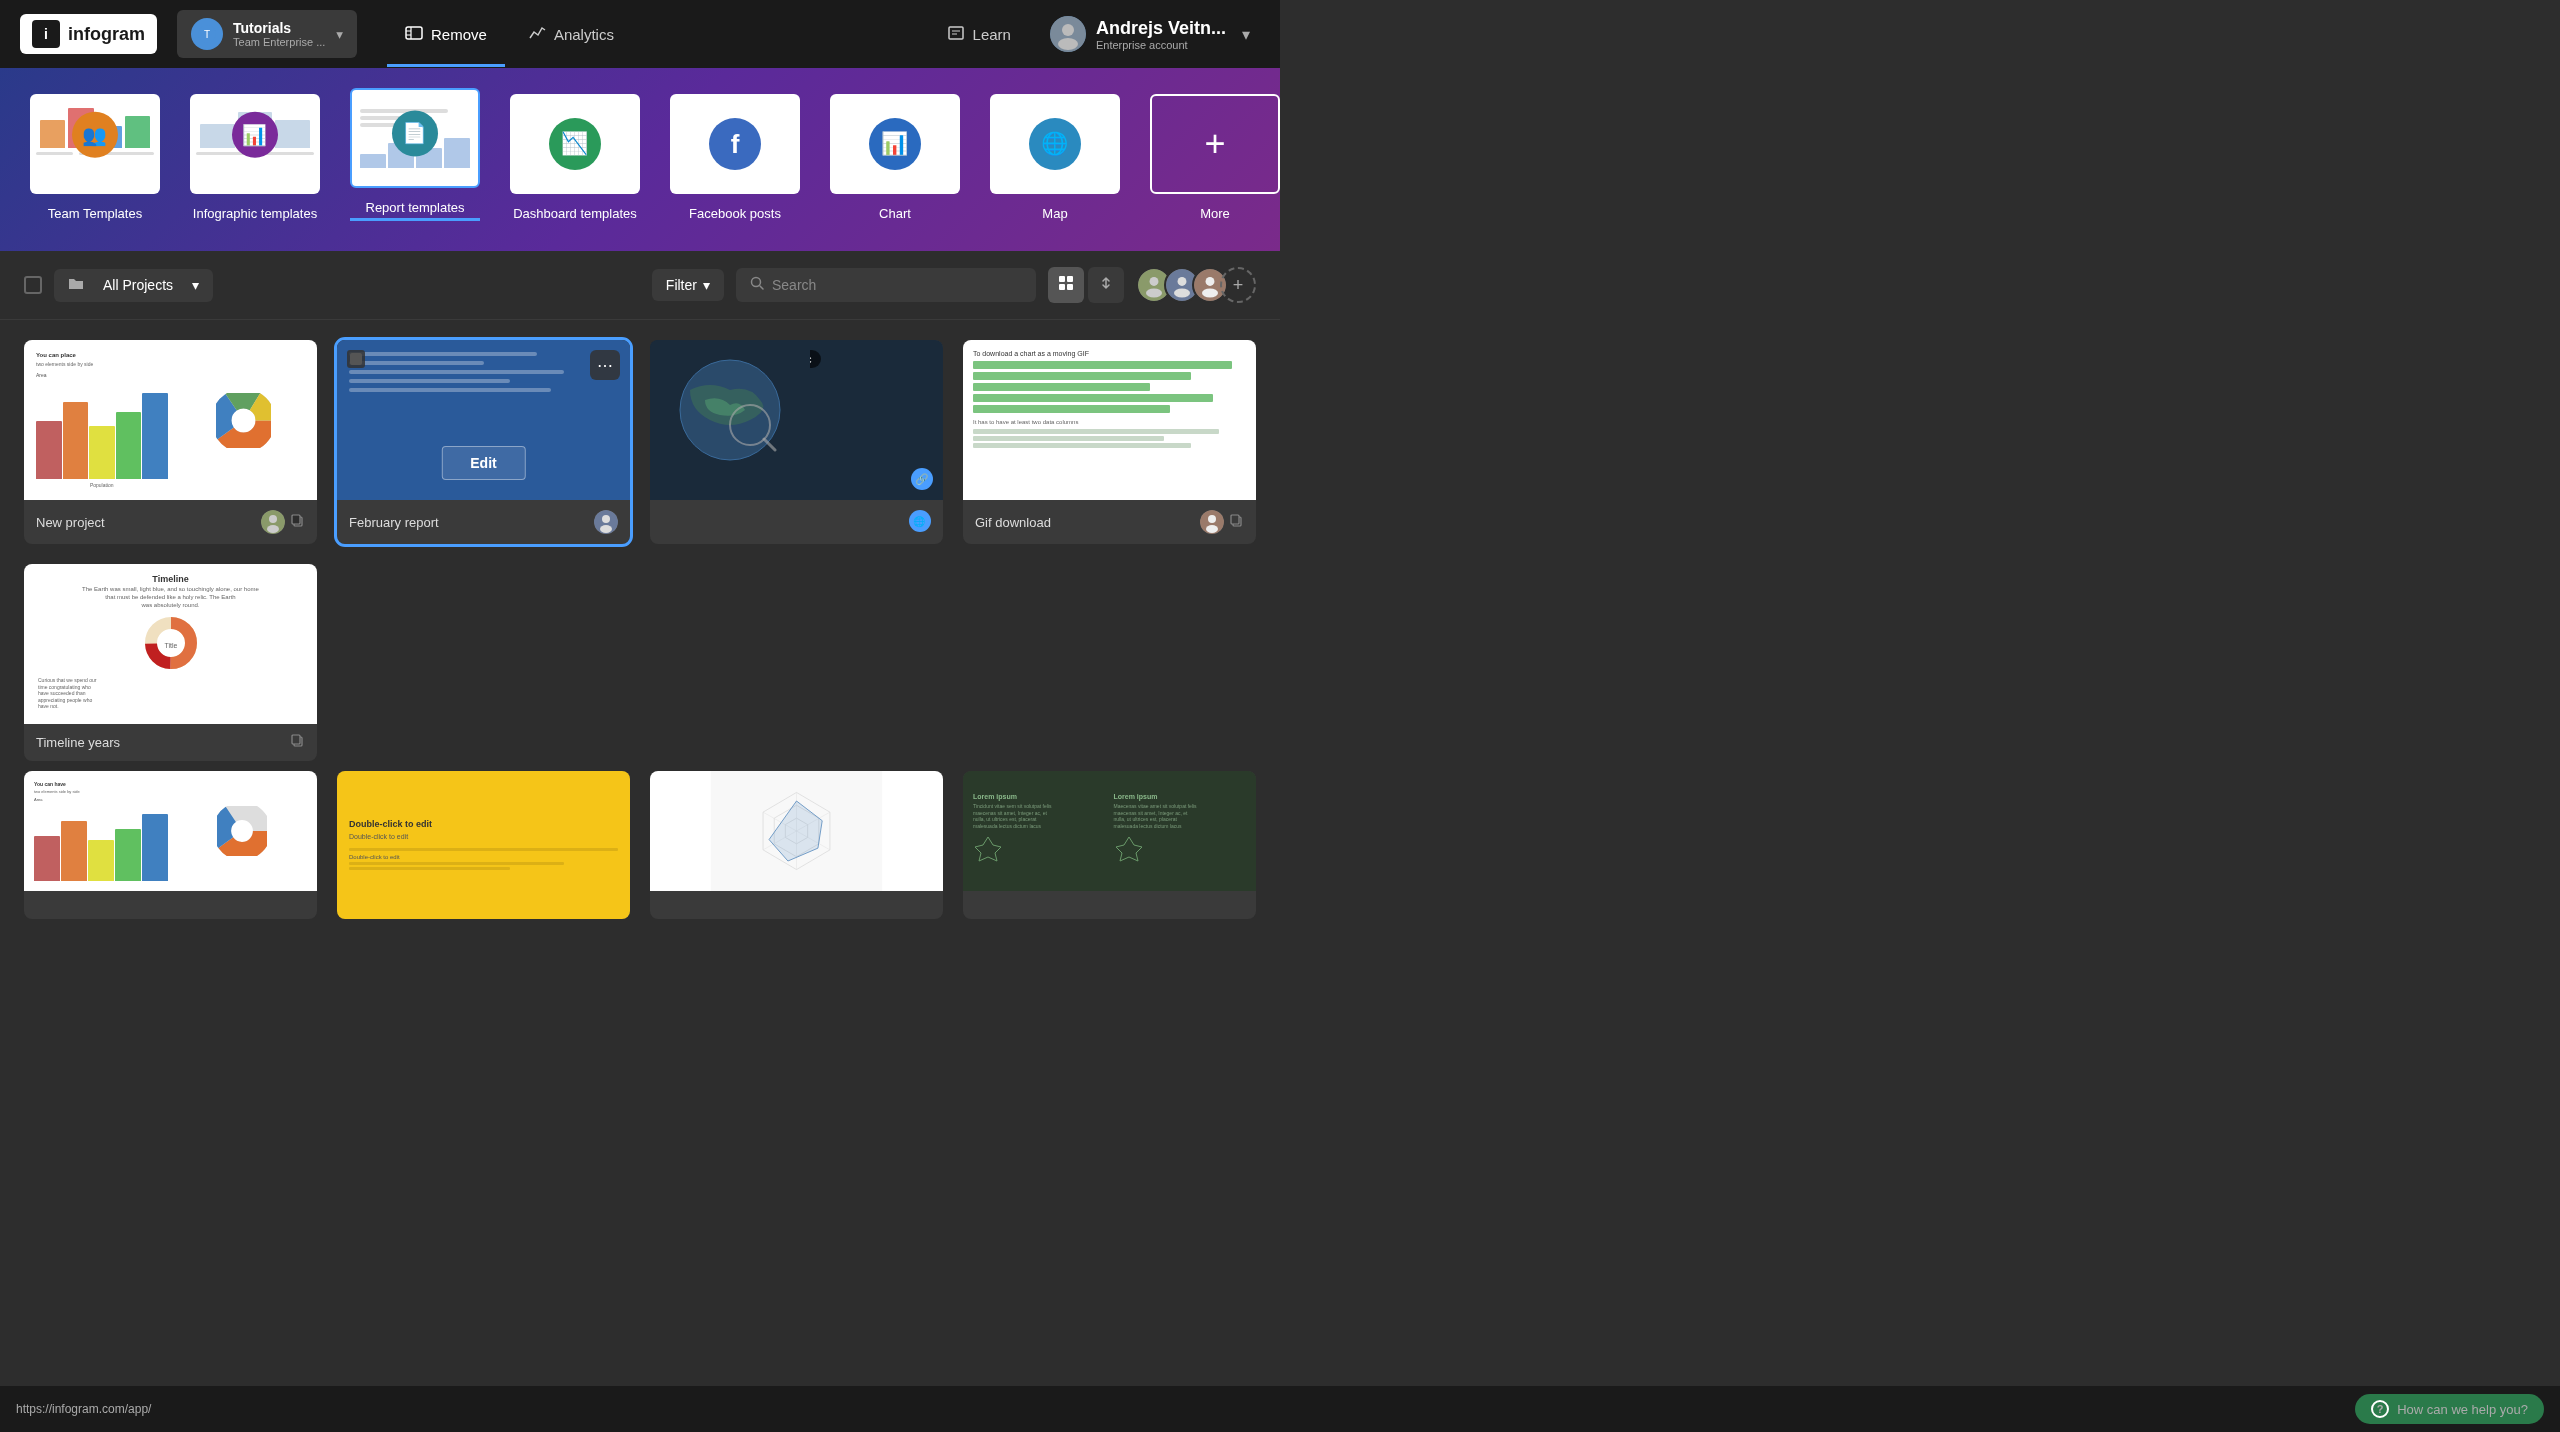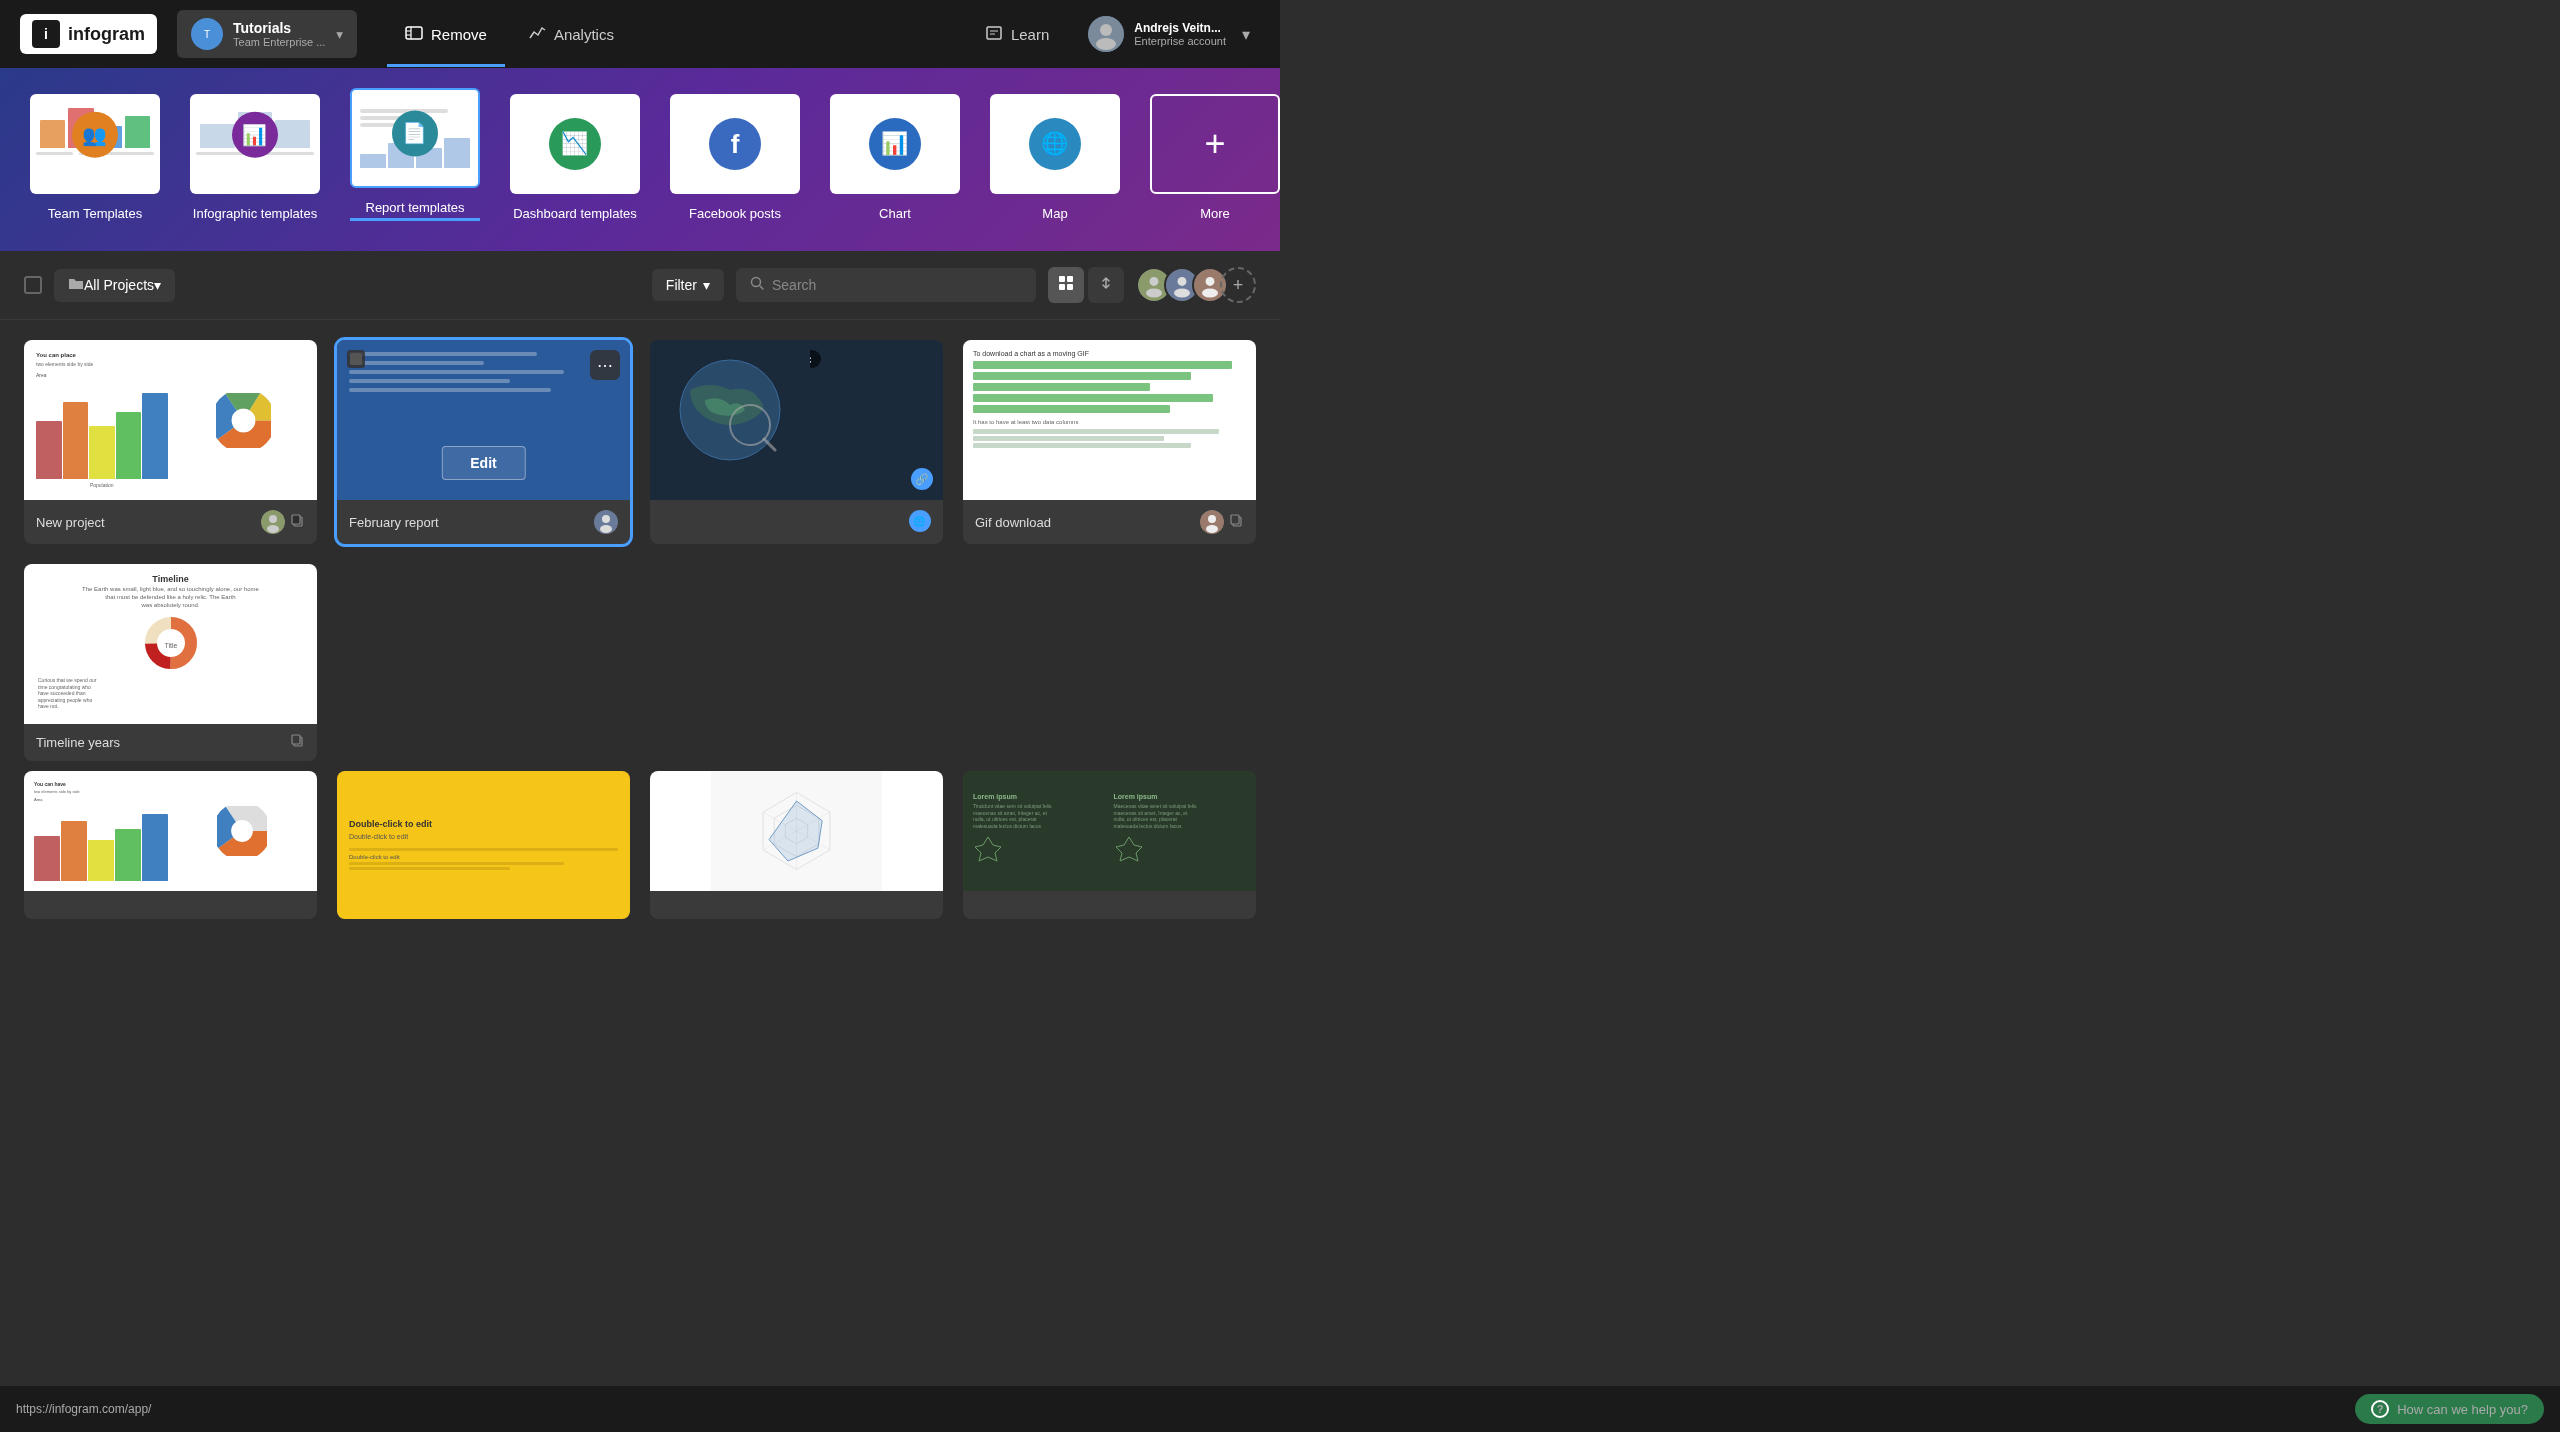--- a/index.html
+++ b/index.html
@@ -125,21 +125,21 @@
       border-radius: 50%;
       background: #5a7a9a;
       overflow: hidden;
       display: flex;
       align-items: center;
       justify-content: center;
       font-size: 13px;
       color: #fff;
     }
     .user-text { text-align: left; }
-    .user-name { font-size: 12px; font-weight: 600; }
+    .user-name { font-size: 18px; font-weight: 600; }
     .user-role { font-size: 11px; color: #aaa; }
 
     
     .templates-banner {
       background: linear-gradient(135deg, #2a3a8a 0%, #5a2a9a 50%, #7a2a8a 100%);
       padding: 20px 30px 30px;
       display: flex;
       align-items: flex-end;
       gap: 30px;
       overflow-x: auto;
@@ -188,21 +188,21 @@
       width: 18px;
       height: 18px;
       border: 2px solid #666;
       border-radius: 3px;
       cursor: pointer;
       flex-shrink: 0;
     }
     .all-projects-btn {
       display: flex;
       align-items: center;
-      gap: 0;
+      gap: 19px;
       background: #3a3a3a;
       border: none;
       border-radius: 6px;
       color: #fff;
       padding: 8px 14px;
       cursor: pointer;
       font-size: 14px;
       justify-content: space-between;
     }
     .filter-btn {

